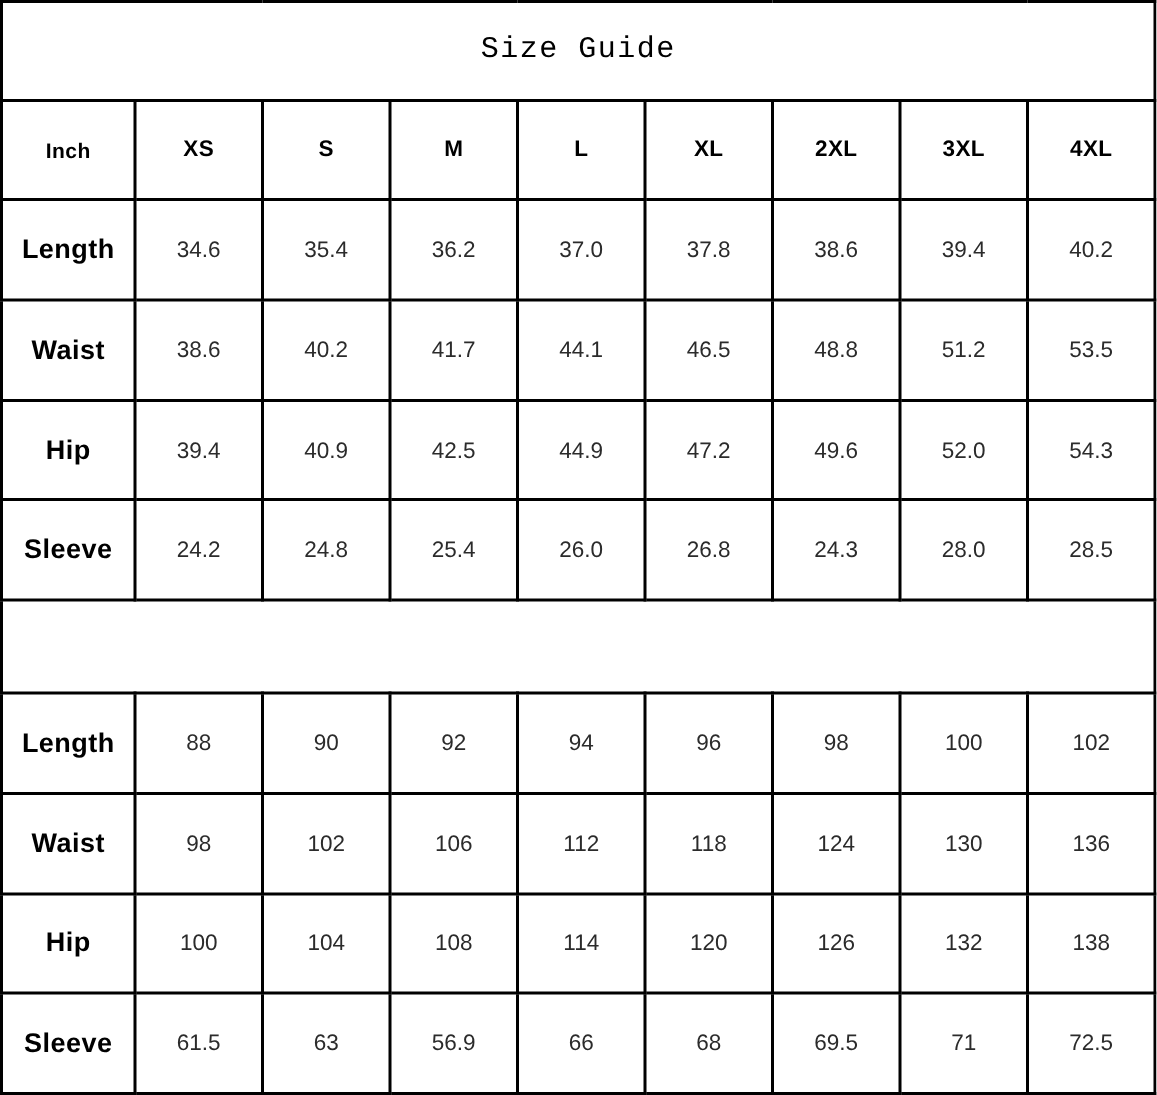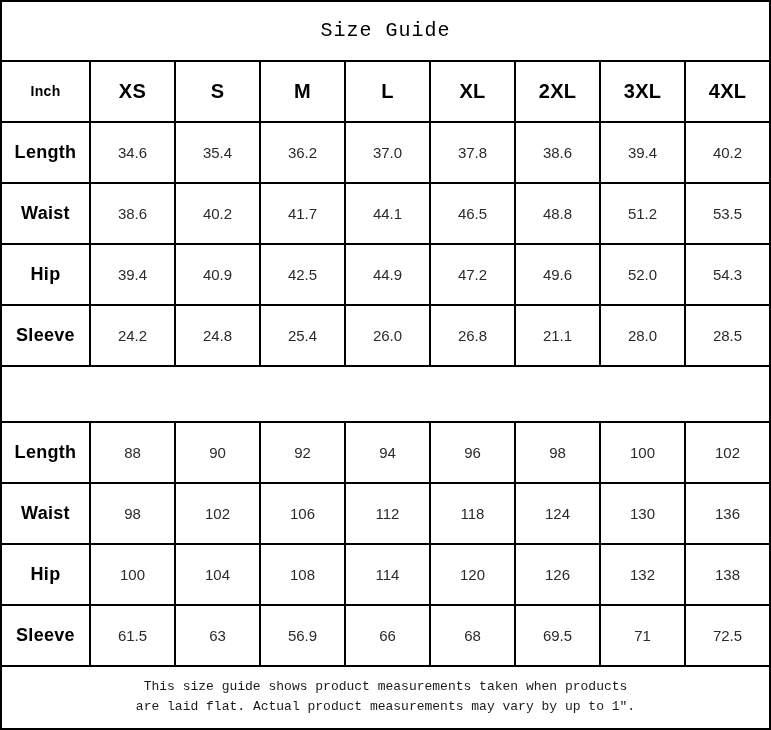--- a/index.html
+++ b/index.html
@@ -31,21 +31,21 @@
     height: 53px;
     font-family: "Liberation Mono", "DejaVu Sans Mono", monospace;
     font-size: 20px;
     font-weight: 500;
     color: #000000;
     letter-spacing: 1px;
   }
   .header-cell {
     height: 54px;
     font-family: "Liberation Sans", "DejaVu Sans", sans-serif;
-    font-size: 20px;
+    font-size: 15px;
     font-weight: bold;
     color: #000000;
     letter-spacing: 0.3px;
   }
   .unit-cell {
     font-size: 14px;
     margin-top: 41px;
   }
   .label-cell {
     font-family: "Liberation Sans", "DejaVu Sans", sans-serif;
@@ -142,21 +142,21 @@
       <td class="value-cell">54.3</td>
     </tr>
 
     <tr>
       <td class="label-cell">Sleeve</td>
       <td class="value-cell">24.2</td>
       <td class="value-cell">24.8</td>
       <td class="value-cell">25.4</td>
       <td class="value-cell">26.0</td>
       <td class="value-cell">26.8</td>
-      <td class="value-cell">21.1</td>
+      <td class="value-cell">24.3</td>
       <td class="value-cell">28.0</td>
       <td class="value-cell">28.5</td>
     </tr>
 
     <tr>
       <td class="gap-cell" colspan="9"></td>
     </tr>
 
 
     <tr>
@@ -200,21 +200,15 @@
       <td class="value-cell">61.5</td>
       <td class="value-cell">63</td>
       <td class="value-cell">56.9</td>
       <td class="value-cell">66</td>
       <td class="value-cell">68</td>
       <td class="value-cell">69.5</td>
       <td class="value-cell">71</td>
       <td class="value-cell">72.5</td>
     </tr>
 
-    <tr>
-      <td class="note-cell" colspan="9">
-        <div>This size guide shows product measurements taken when products</div>
-        <div>are laid flat. Actual product measurements may vary by up to 1″.</div>
-      </td>
-    </tr>
   </tbody>
     </table>
 </div>
 
 </body></html>

